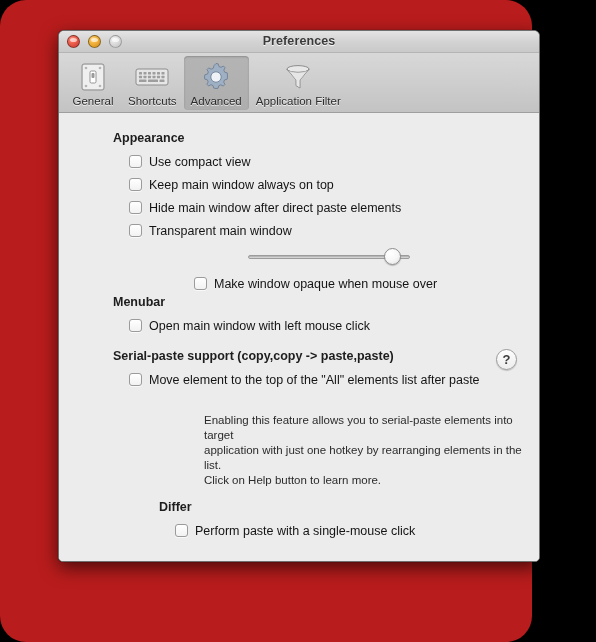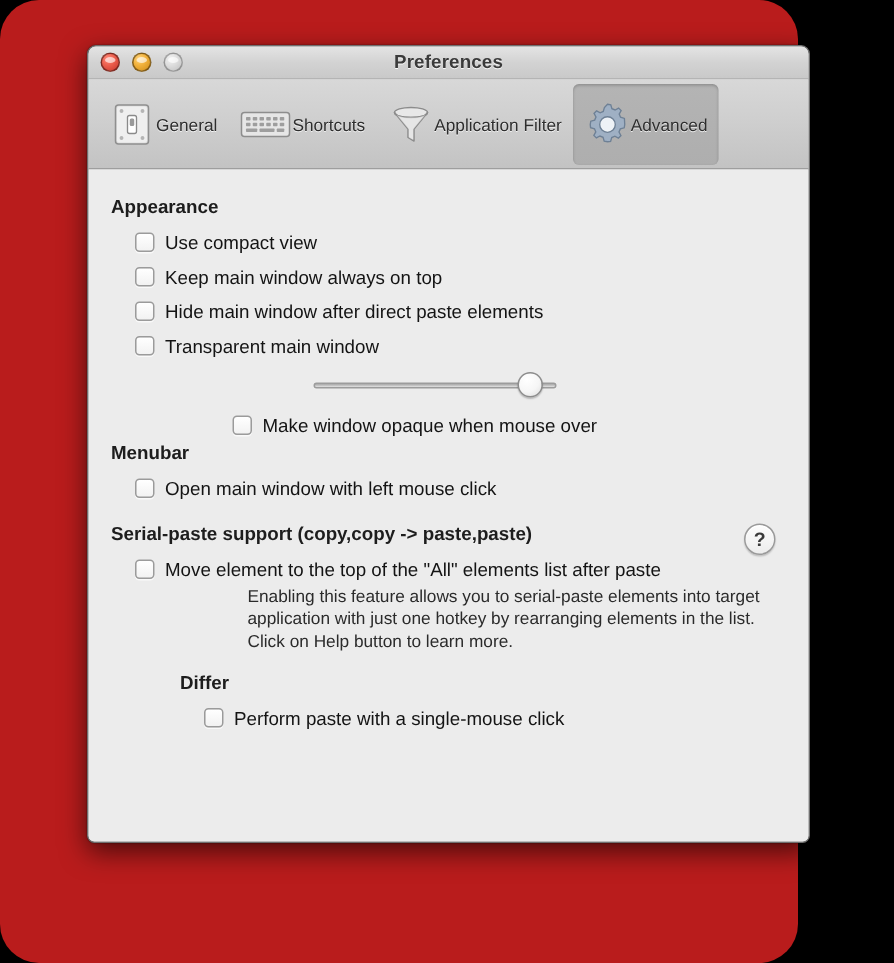--- a/index.html
+++ b/index.html
@@ -82,23 +82,23 @@
     height: 60px;
     background: linear-gradient(to bottom, #d8d8d8 0%, #cfcfcf 45%, #c3c3c3 100%);
     border-bottom: 1px solid #9e9e9e;
     display: flex;
     align-items: flex-start;
     padding: 3px 0 0 6px;
     position: relative;
   }
   .tb-item {
     display: flex;
-    flex-direction: row;
-    align-items: center;
-    justify-content: space-between;
+    flex-direction: column;
+    align-items: center;
+    justify-content: center;
     padding: 2px 7px 2px 7px;
     border-radius: 4px;
     height: 54px;
     min-width: 56px;
     cursor: default;
   }
   .tb-item.selected {
     background: linear-gradient(to bottom, #b4b4b4 0%, #aeaeae 100%);
     box-shadow: inset 0 1px 2px rgba(0,0,0,0.22);
   }
@@ -199,21 +199,21 @@
     border-radius: 50%;
     background: radial-gradient(circle at 36% 28%, #ffffff 0%, #f6f6f6 55%, #dedede 100%);
     border: 1px solid #8d8d8d;
     box-shadow: 0 1px 1px rgba(0,0,0,0.22);
     top: 0px;
   }
 
   
   .desc {
     margin-left: 106px;
-    margin-top: 0;
+    margin-top: 22px;
     font-size: 11.5px;
     color: #2b2b2b;
     line-height: 15px;
     max-width: 360px;
   }
 
   
   #help-button {
     position: absolute;
     right: 22px;
@@ -224,21 +224,21 @@
     border: 1px solid #9a9a9a;
     box-shadow: 0 1px 1px rgba(0,0,0,0.18), inset 0 1px 0 #ffffff;
     display: flex;
     align-items: center;
     justify-content: center;
     font-size: 13px;
     font-weight: bold;
     color: #3a3a3a;
     cursor: default;
   }
-  .section-block { position: relative; }
+  .section-block { position: relative; padding-left: 39px; }
   .sp-head { position: relative; }
 </style>
 </head>
 <body>
 
 <div id="desktop">
 
   <div id="window">
 
     <div id="titlebar">
@@ -287,42 +287,42 @@
               <rect x="27.5" y="14.8" width="3" height="2.4" rx="0.5"></rect>
               <rect x="5" y="18.6" width="7.5" height="2.4" rx="0.5"></rect>
               <rect x="14" y="18.6" width="10" height="2.4" rx="0.5"></rect>
               <rect x="25.5" y="18.6" width="5" height="2.4" rx="0.5"></rect>
             </g>
           </svg>
         </div>
         <div class="tb-label">Shortcuts</div>
       </div>
 
-      <div class="tb-item">
-        <div class="tb-icon">
-          <svg width="32" height="32" viewBox="0 0 32 32">
-            <ellipse cx="16" cy="8" rx="11" ry="3.4" fill="#e8e8e8" stroke="#8c8c8c" stroke-width="1"></ellipse>
-            <path d="M5 8c0 1.9 4.9 3.4 11 3.4S27 9.9 27 8l-9 11v8l-4-2.4v-5.6z" fill="#d6d6d6" stroke="#8c8c8c" stroke-width="1" stroke-linejoin="round"></path>
-            <path d="M6.5 9.6c1.6 1.1 5.3 1.8 9.5 1.8s7.9-0.7 9.5-1.8l-8 9.8v7l-3-1.8v-5.2z" fill="#f0f0f0" opacity="0.6"></path>
-          </svg>
-        </div>
-        <div class="tb-label">Application Filter</div>
-      </div>
-
       <div class="tb-item selected">
         <div class="tb-icon">
           <svg width="32" height="32" viewBox="0 0 32 32">
             <g fill="#9fb0c4" stroke="#6e8095" stroke-width="0.9">
               <path d="M16 2.5l2.2 0.35 0.75 2.6 2.1 0.88 2.35-1.3 1.7 1.7-1.3 2.35 0.88 2.1 2.6 0.75L27.5 16l-0.35 2.2-2.6 0.75-0.88 2.1 1.3 2.35-1.7 1.7-2.35-1.3-2.1 0.88-0.75 2.6L16 27.5l-2.2-0.35-0.75-2.6-2.1-0.88-2.35 1.3-1.7-1.7 1.3-2.35-0.88-2.1-2.6-0.75L4.5 16l0.35-2.2 2.6-0.75 0.88-2.1-1.3-2.35 1.7-1.7 2.35 1.3 2.1-0.88 0.75-2.6z"></path>
             </g>
             <circle cx="16" cy="16" r="5.2" fill="#eef2f6" stroke="#6e8095" stroke-width="0.9"></circle>
           </svg>
         </div>
         <div class="tb-label">Advanced</div>
       </div>
+
+      <div class="tb-item">
+        <div class="tb-icon">
+          <svg width="32" height="32" viewBox="0 0 32 32">
+            <ellipse cx="16" cy="8" rx="11" ry="3.4" fill="#e8e8e8" stroke="#8c8c8c" stroke-width="1"></ellipse>
+            <path d="M5 8c0 1.9 4.9 3.4 11 3.4S27 9.9 27 8l-9 11v8l-4-2.4v-5.6z" fill="#d6d6d6" stroke="#8c8c8c" stroke-width="1" stroke-linejoin="round"></path>
+            <path d="M6.5 9.6c1.6 1.1 5.3 1.8 9.5 1.8s7.9-0.7 9.5-1.8l-8 9.8v7l-3-1.8v-5.2z" fill="#f0f0f0" opacity="0.6"></path>
+          </svg>
+        </div>
+        <div class="tb-label">Application Filter</div>
+      </div>
     </div>
 
     <div id="content">
 
       <div class="section-block">
         <div class="section-title">Appearance</div>
         <div class="rows">
           <div class="chk-row">
             <div class="checkbox"></div>
             <div class="chk-label">Use compact view</div>

